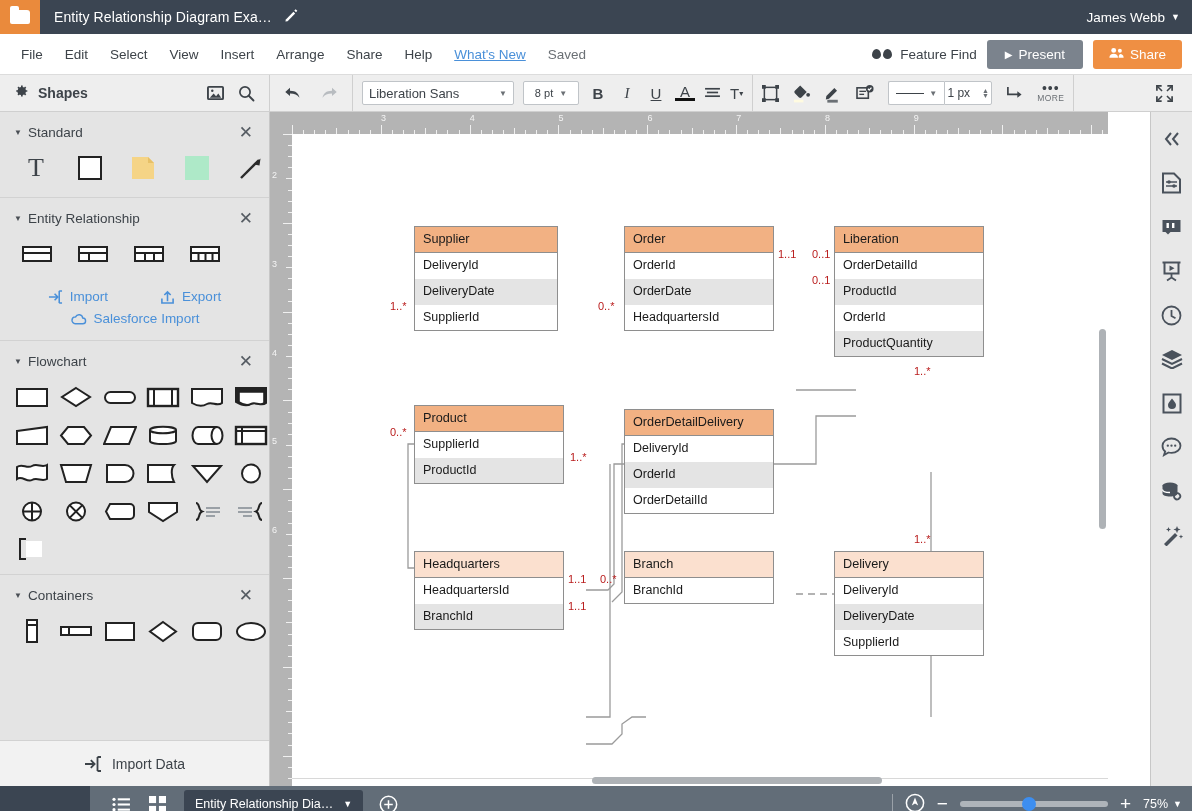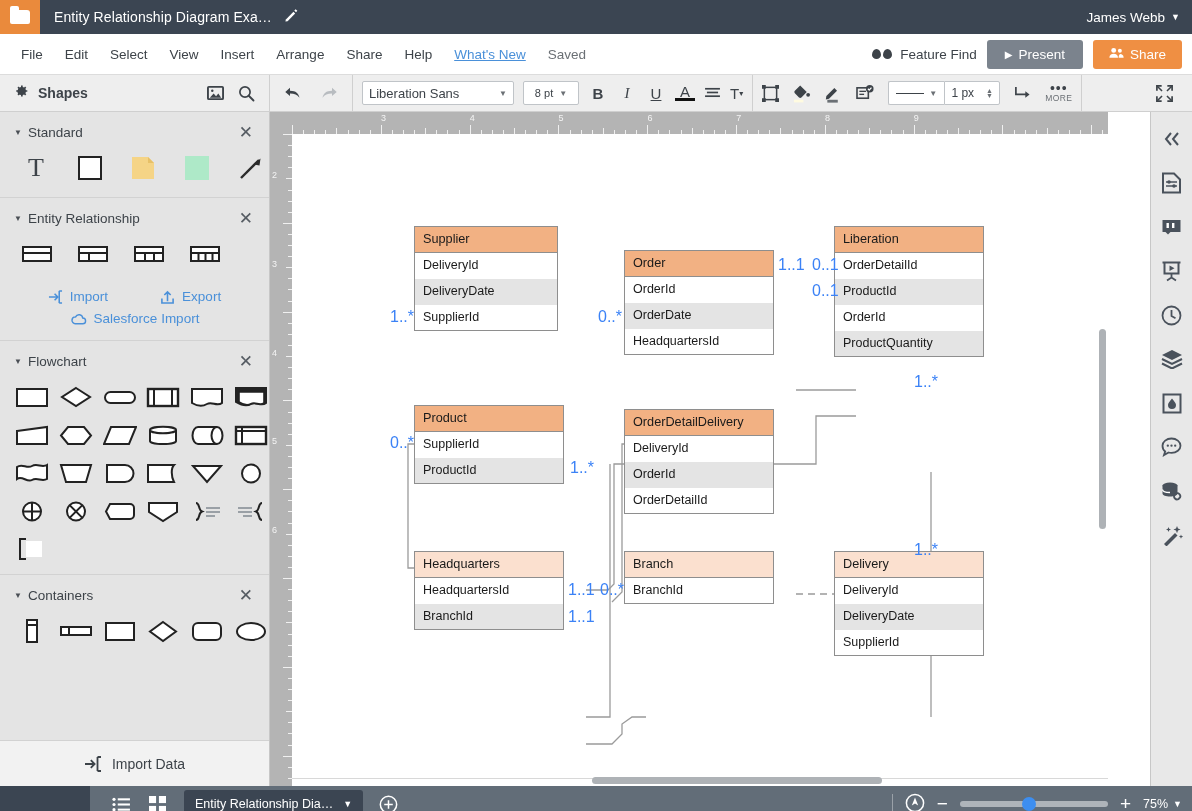--- a/index.html
+++ b/index.html
@@ -37,21 +37,21 @@
   .tb-group { display:flex; align-items:center; height:100%; padding:0 9px; border-right:1px solid #cfcfcf; gap:8px;}
   .tb-icon { color:#3d4349; cursor:pointer; display:flex; align-items:center; justify-content:center; }
   .tb-icon.disabled { color:#b8bcc0; }
   #font-select { width:152px; height:24px; background:#fff; border:1px solid #c0c4c8; border-radius:2px; display:flex; align-items:center; padding:0 6px; font-size:13px; color:#3d4349; cursor:pointer;}
   #font-select .caret { margin-left:auto; font-size:8px; color:#6b7075;}
   #size-select { width:56px; height:24px; background:#fff; border:1px solid #c0c4c8; border-radius:2px; display:flex; align-items:center; justify-content:center; gap:6px; font-size:11px; color:#3d4349; cursor:pointer;}
   #size-select .caret { font-size:8px; color:#6b7075;}
   .fmt { font-size:15px; width:20px; text-align:center; color:#3d4349; cursor:pointer;}
   #line-style { width:56px;height:24px;background:#fff;border:1px solid #c0c4c8;border-right:none;border-radius:2px 0 0 2px;display:flex;align-items:center;justify-content:center;gap:5px;cursor:pointer;}
   #line-style .ln { width:28px;height:0;border-top:1.5px solid #3d4349;}
-  #line-width { width:56px;height:24px;background:#fff;border:1px solid #c0c4c8;border-radius:0 2px 2px 0;display:flex;align-items:center;justify-content:center;gap:12px;font-size:12px;color:#3d4349;cursor:pointer;}
+  #line-width { width:48px;height:24px;background:#fff;border:1px solid #c0c4c8;border-radius:0 2px 2px 0;display:flex;align-items:center;justify-content:center;gap:12px;font-size:12px;color:#3d4349;cursor:pointer;}
   #more-btn{display:flex;flex-direction:column;align-items:center;justify-content:center;cursor:pointer;gap:1px;}
   #more-btn .dots{letter-spacing:1px;font-size:14px;line-height:8px;color:#3d4349;}
   #more-btn .mlabel{font-size:8.5px;color:#6b7075;letter-spacing:.4px;}
   #fullscreen-btn{margin-left:auto;margin-right:18px;cursor:pointer;}
 
   
   #main { display:flex; height:674px; }
 
   
   #leftpanel { width:270px; background:#e4e4e4; border-right:1px solid #c7c7c7; position:relative; overflow:hidden;}
@@ -80,21 +80,21 @@
   #page { position:absolute; left:0; top:0; width:858px; height:645px; background:#fff; border-right:1px solid #d8d8d8; border-bottom:1px solid #d8d8d8;}
   #hscroll { position:absolute; left:300px; bottom:2px; width:290px; height:7px; background:#aeb2b6; border-radius:4px;}
   #vscroll { position:absolute; right:2px; top:195px; width:7px; height:200px; background:#aeb2b6; border-radius:4px;}
 
   
   .entity { position:absolute; border:1px solid #8e8e8e; background:#fff; font-size:12.5px; color:#1a1a1a; }
   .e-head { padding:5px 8px 6px 8px; font-size:12.7px; border-bottom:1px solid #8e8e8e;}
   .e-row { padding:5px 8px 6px 8px; border-bottom:1px solid transparent; }
   .e-row:last-child { border-bottom:none; }
   .e-row.alt { background:#e4e4e4; }
-  .card { position:absolute; font-size:16px; color:#3b82f6; white-space:nowrap;margin-top:8px;}
+  .card { position:absolute; font-size:11px; color:#b91c1c; white-space:nowrap;}
 
   
   #rightrail { width:42px; background:#e8e8e8; border-left:1px solid #c7c7c7; display:flex; flex-direction:column; align-items:center; padding-top:14px; gap:18px;}
   .rail-icon { width:26px; height:26px; display:flex; align-items:center; justify-content:center; color:#4a525c; cursor:pointer;}
 
   
   #bottombar { height:36px; background:#626d78; display:flex; align-items:center; position:relative; }
   #bb-left { width:90px; height:100%; background:#3b4552; }
   .bb-icon { color:#fff; margin-left:22px; cursor:pointer; display:flex; align-items:center;}
   #tab-chip { margin-left:18px; background:#3b4552; color:#fff; font-size:12.5px; padding:7px 11px; border-radius:3px; display:flex; align-items:center; gap:10px; cursor:pointer;}
@@ -779,21 +779,21 @@
             <path d="M504 460 L639 460"></path>
           </g>
         </svg>
         <div id="entities-layer">
             <div class="entity" style="left: 122px; top: 92px; width: 144px;">
               <div class="e-head" style="background: rgb(242, 177, 131);">Supplier</div>
               <div class="e-row">DeliveryId</div>
               <div class="e-row alt">DeliveryDate</div>
               <div class="e-row">SupplierId</div>
             </div>
-            <div class="entity" style="left: 332px; top: 92px; width: 150px; margin-top: 24px;">
+            <div class="entity" style="left: 332px; top: 92px; width: 150px;">
               <div class="e-head" style="background: rgb(242, 177, 131);">Order</div>
               <div class="e-row">OrderId</div>
               <div class="e-row alt">OrderDate</div>
               <div class="e-row">HeadquartersId</div>
             </div>
             <div class="entity" style="left: 542px; top: 92px; width: 150px;">
               <div class="e-head" style="background: rgb(242, 177, 131);">Liberation</div>
               <div class="e-row">OrderDetailId</div>
               <div class="e-row alt">ProductId</div>
               <div class="e-row">OrderId</div>

